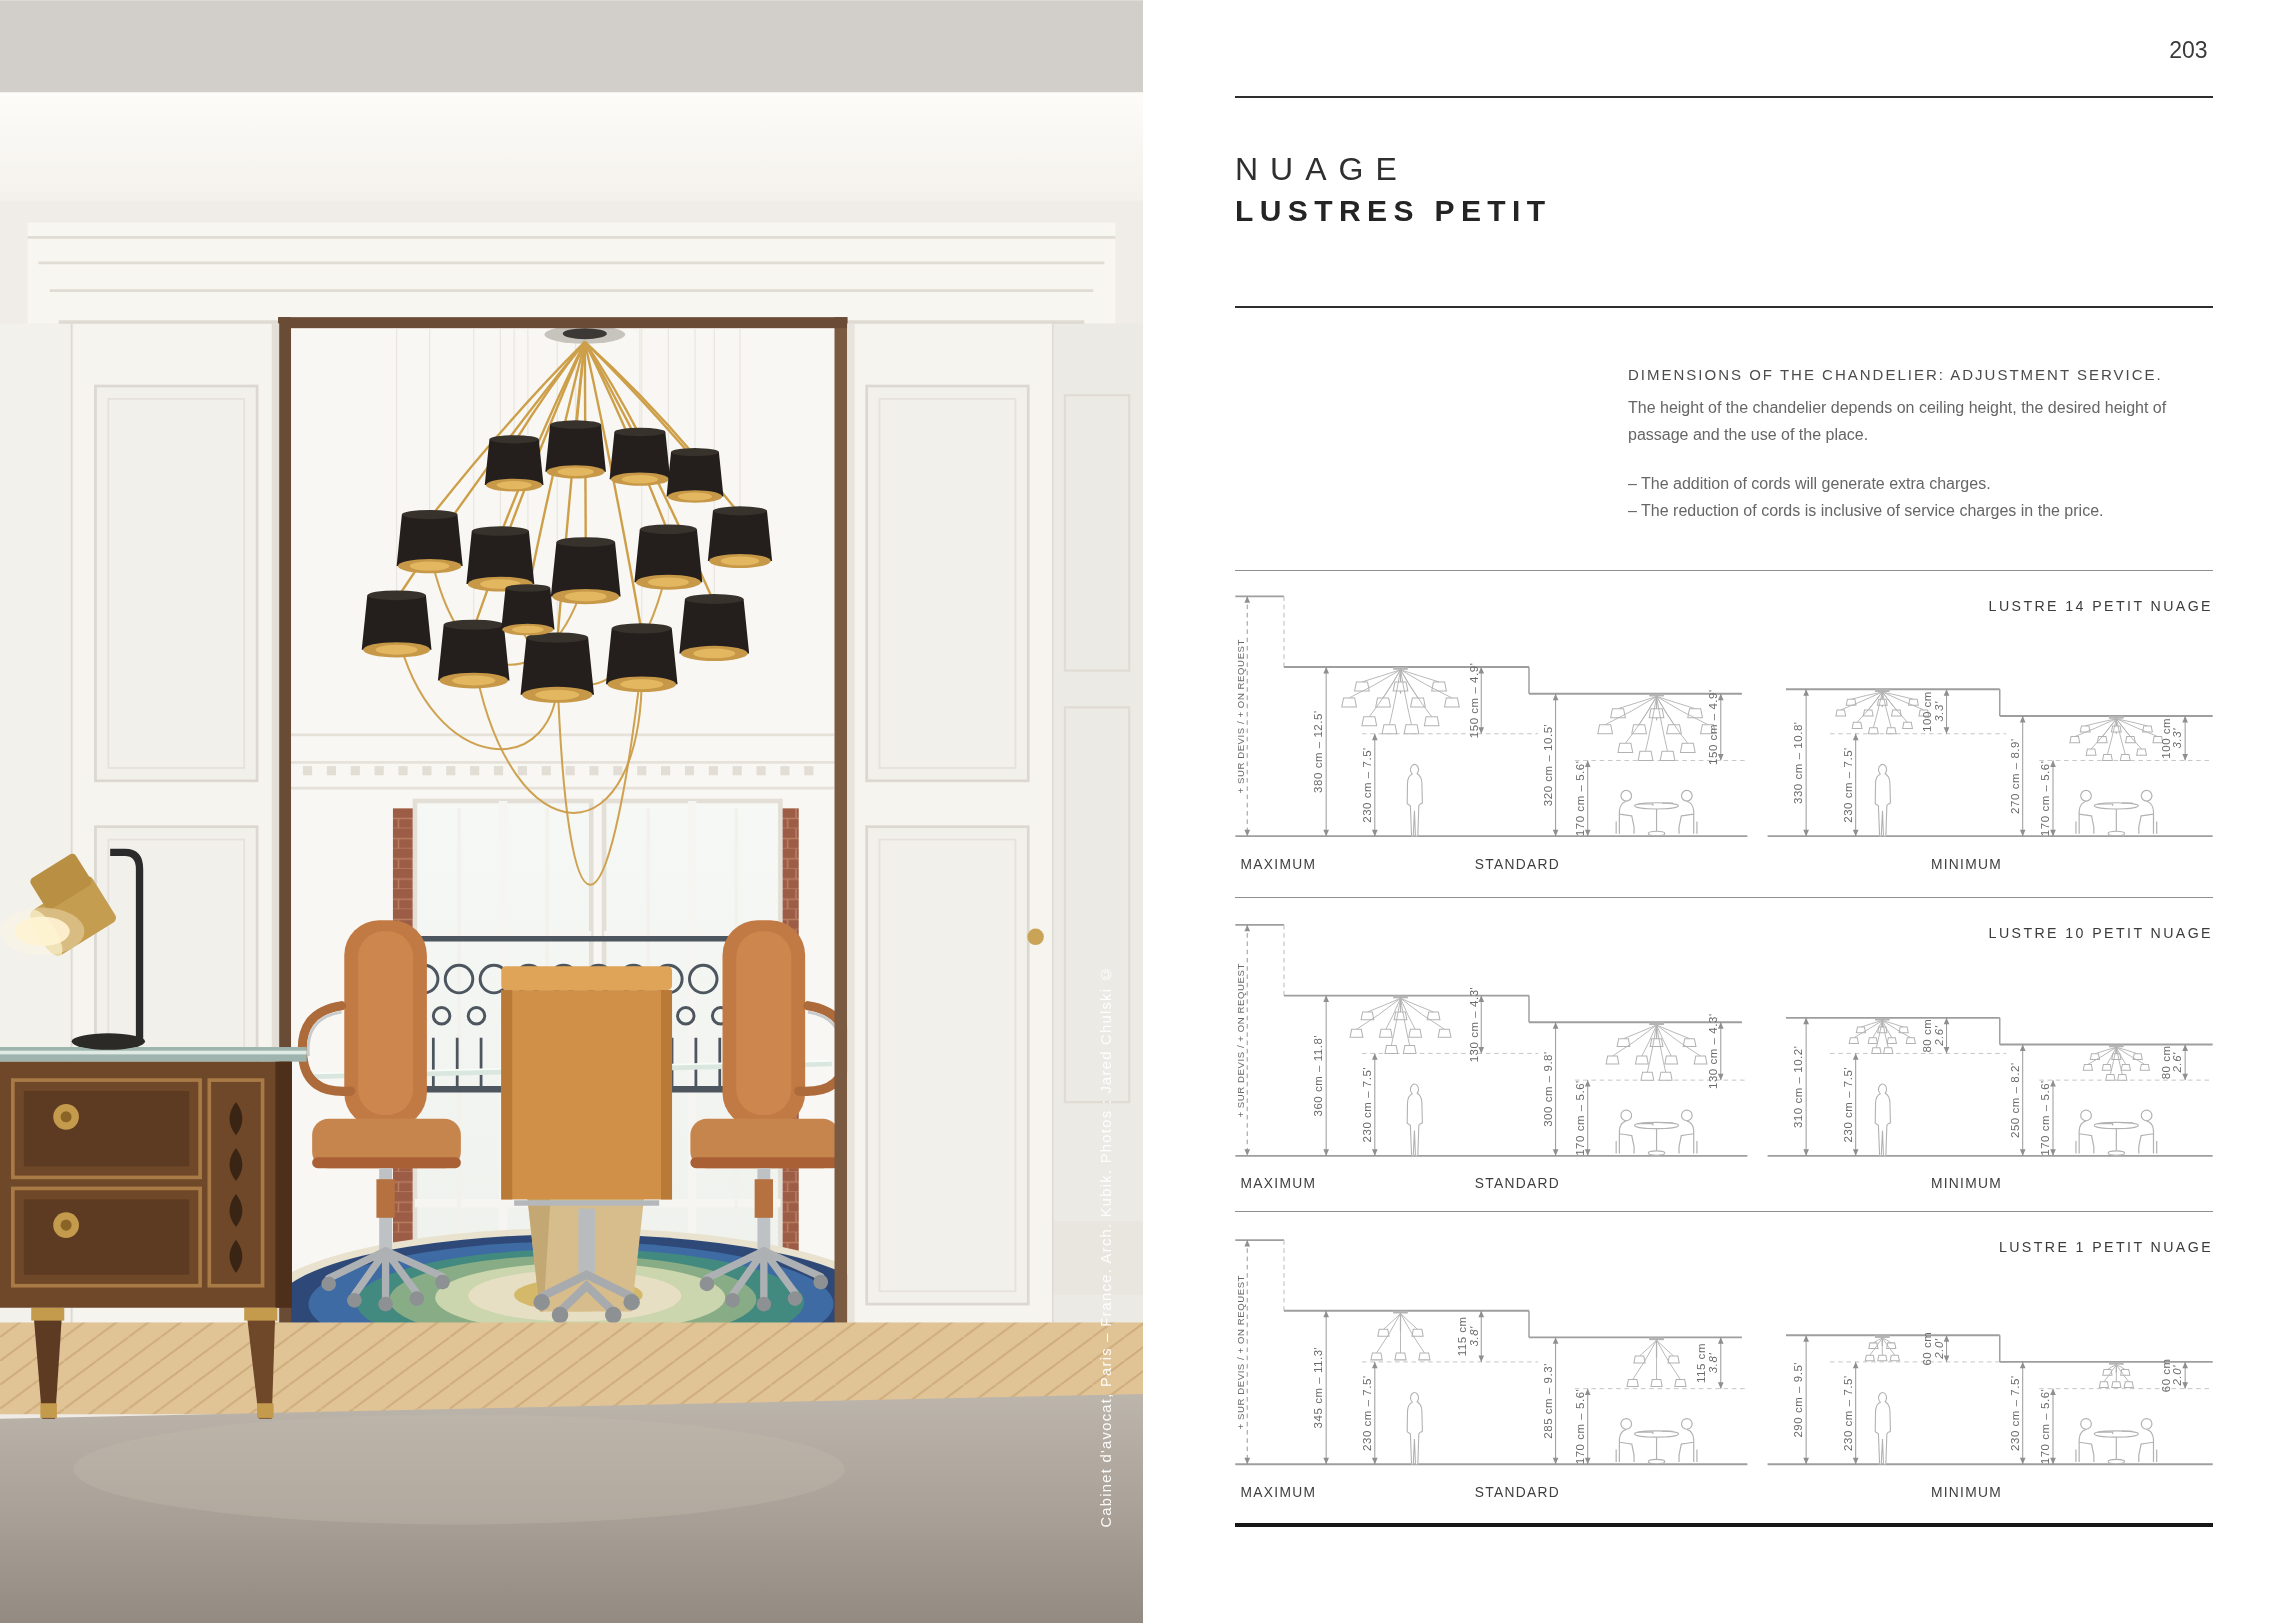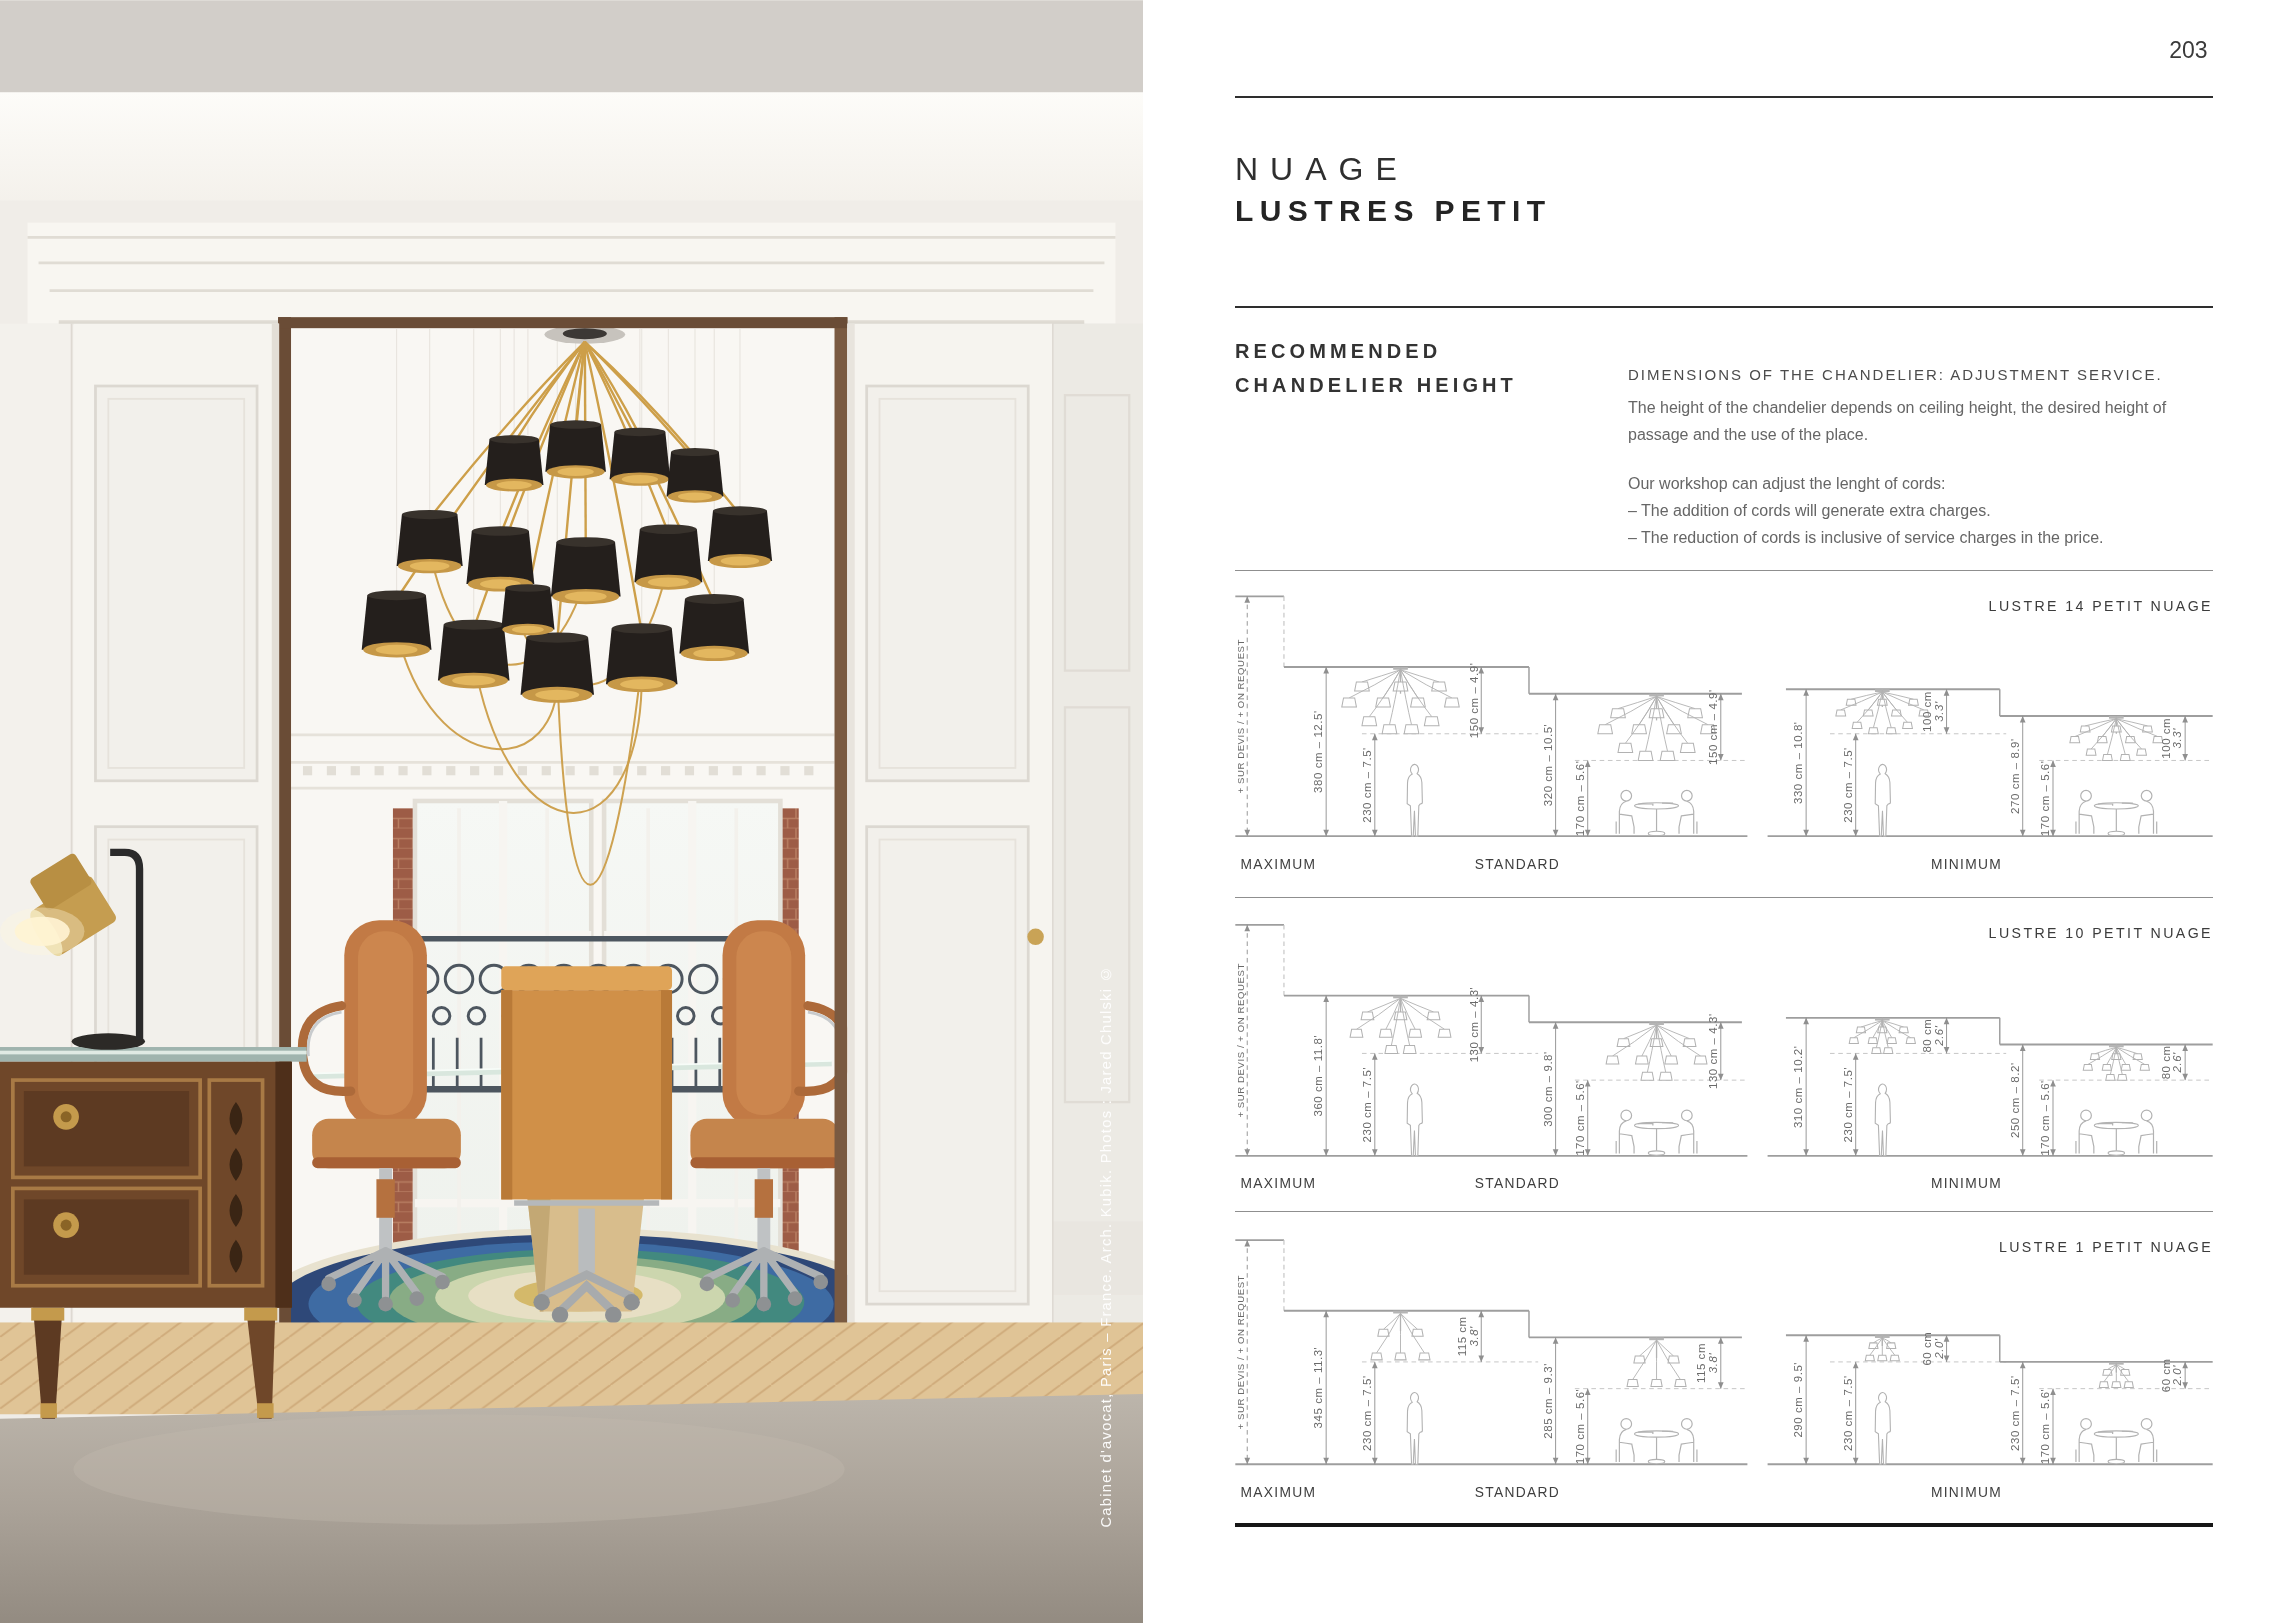--- a/index.html
+++ b/index.html
@@ -403,32 +403,27 @@
     <div class="pageno">203</div>
     <div class="rule" style="top:88px"></div>
 
     <div class="title-block">
       <span class="t1">NUAGE</span>
       <span class="t2">LUSTRES PETIT</span>
     </div>
 
     <div class="rule" style="top:298px"></div>
 
-    <div class="rec-head">
-      <div>RECOMMENDED</div>
-      <div>CHANDELIER HEIGHT</div>
-    </div>
 
     <div class="rec-text">
       <div class="dim-head">DIMENSIONS OF THE CHANDELIER: ADJUSTMENT SERVICE.</div>
       <div class="gap14"></div>
       <div class="body-line">The height of the chandelier depends on ceiling height, the desired height of</div>
       <div class="body-line">passage and the use of the place.</div>
       <div class="gap24"></div>
-      <div class="body-line">Our workshop can adjust the lenght of cords:</div>
       <div class="body-line">– The addition of cords will generate extra charges.</div>
       <div class="body-line">– The reduction of cords is inclusive of service charges in the price.</div>
     </div>
 
     <div id="sections">
         <div class="section" style="top: 562px;">
           <div class="srule"></div>
           <div class="sec-title">LUSTRE 14 PETIT NUAGE</div>
           <svg width="978" height="290" viewBox="0 0 1065 316" style="position:absolute;left:0;top:0;" font-family="Liberation Sans, sans-serif">
             <line x1="0" y1="290" x2="558" y2="290" stroke="#9e9e9e" stroke-width="2"></line>

